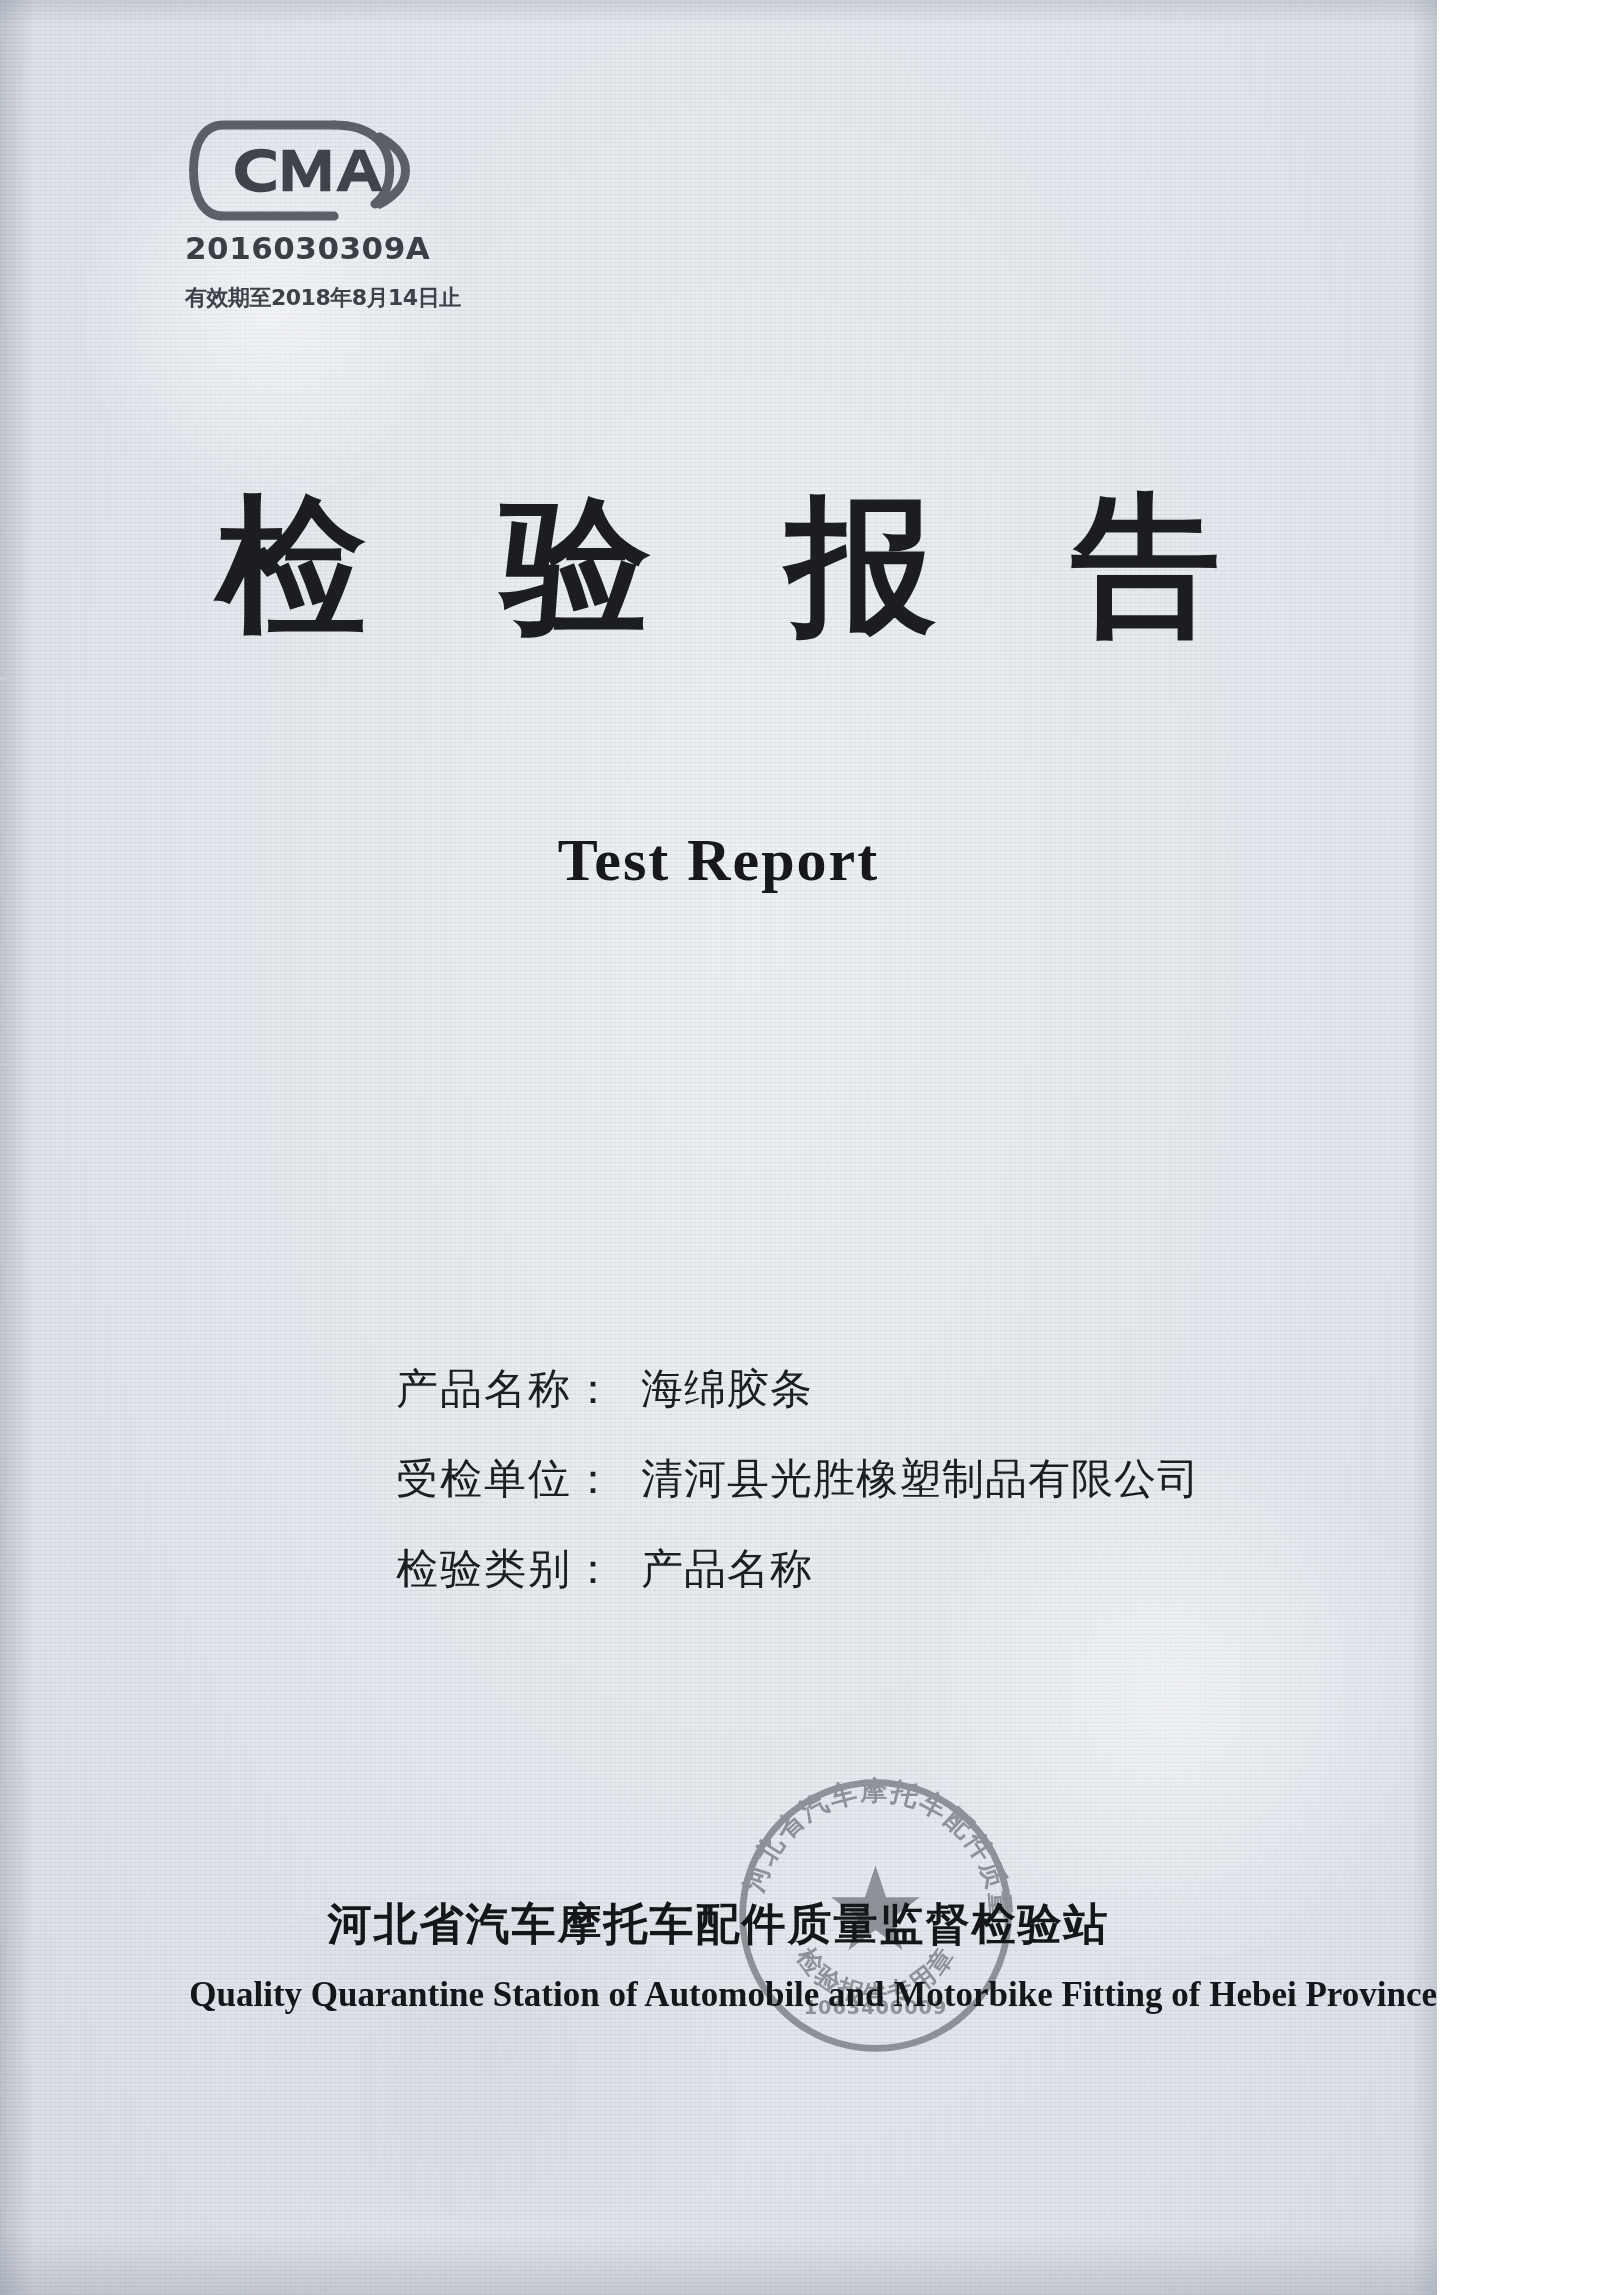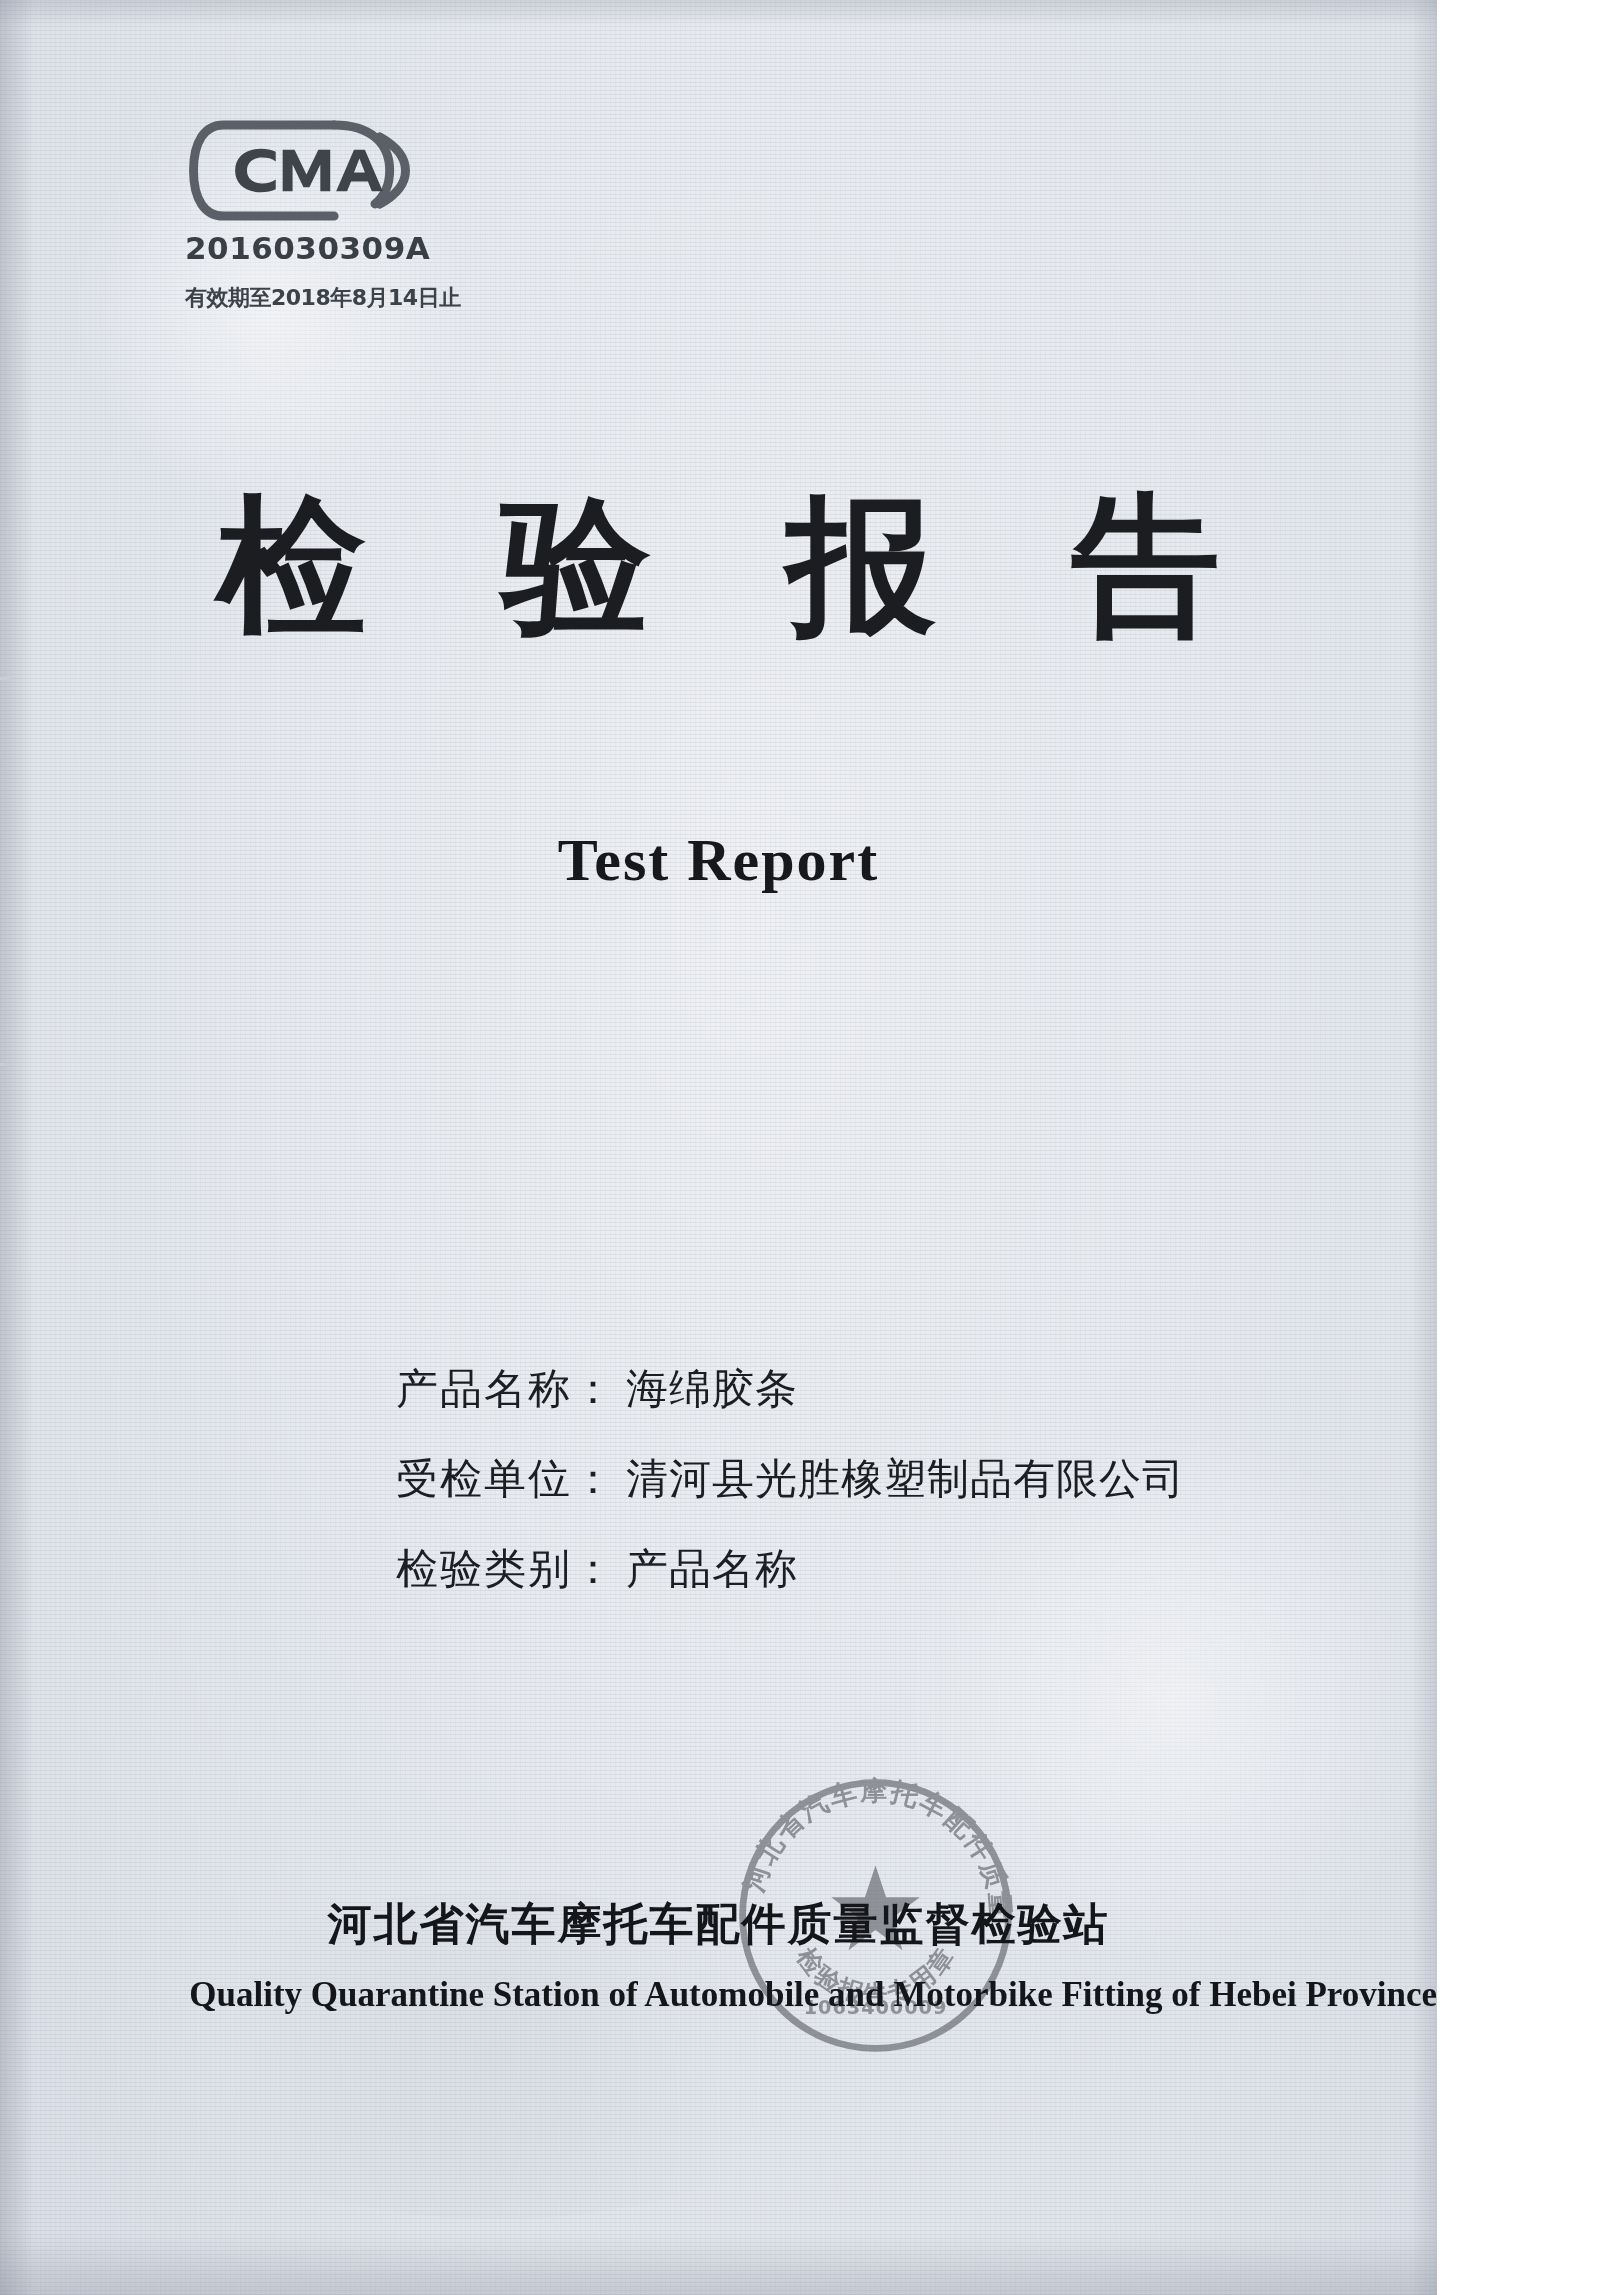--- a/index.html
+++ b/index.html
@@ -141,20 +141,21 @@
     position: absolute;
     left: 396px;
     top: 1361px;
     width: 896px;
   }
   .field-row {
     display: flex;
     align-items: baseline;
     margin-bottom: 34px;
     white-space: nowrap;
+    gap: 15px;
   }
   .field-label {
     font-family: "DejaVu Sans", sans-serif;
     font-size: 42px;
     font-weight: normal;
     color: #1b1e23;
     letter-spacing: 2px;
   }
   .field-value {
     font-family: "DejaVu Sans", sans-serif;

